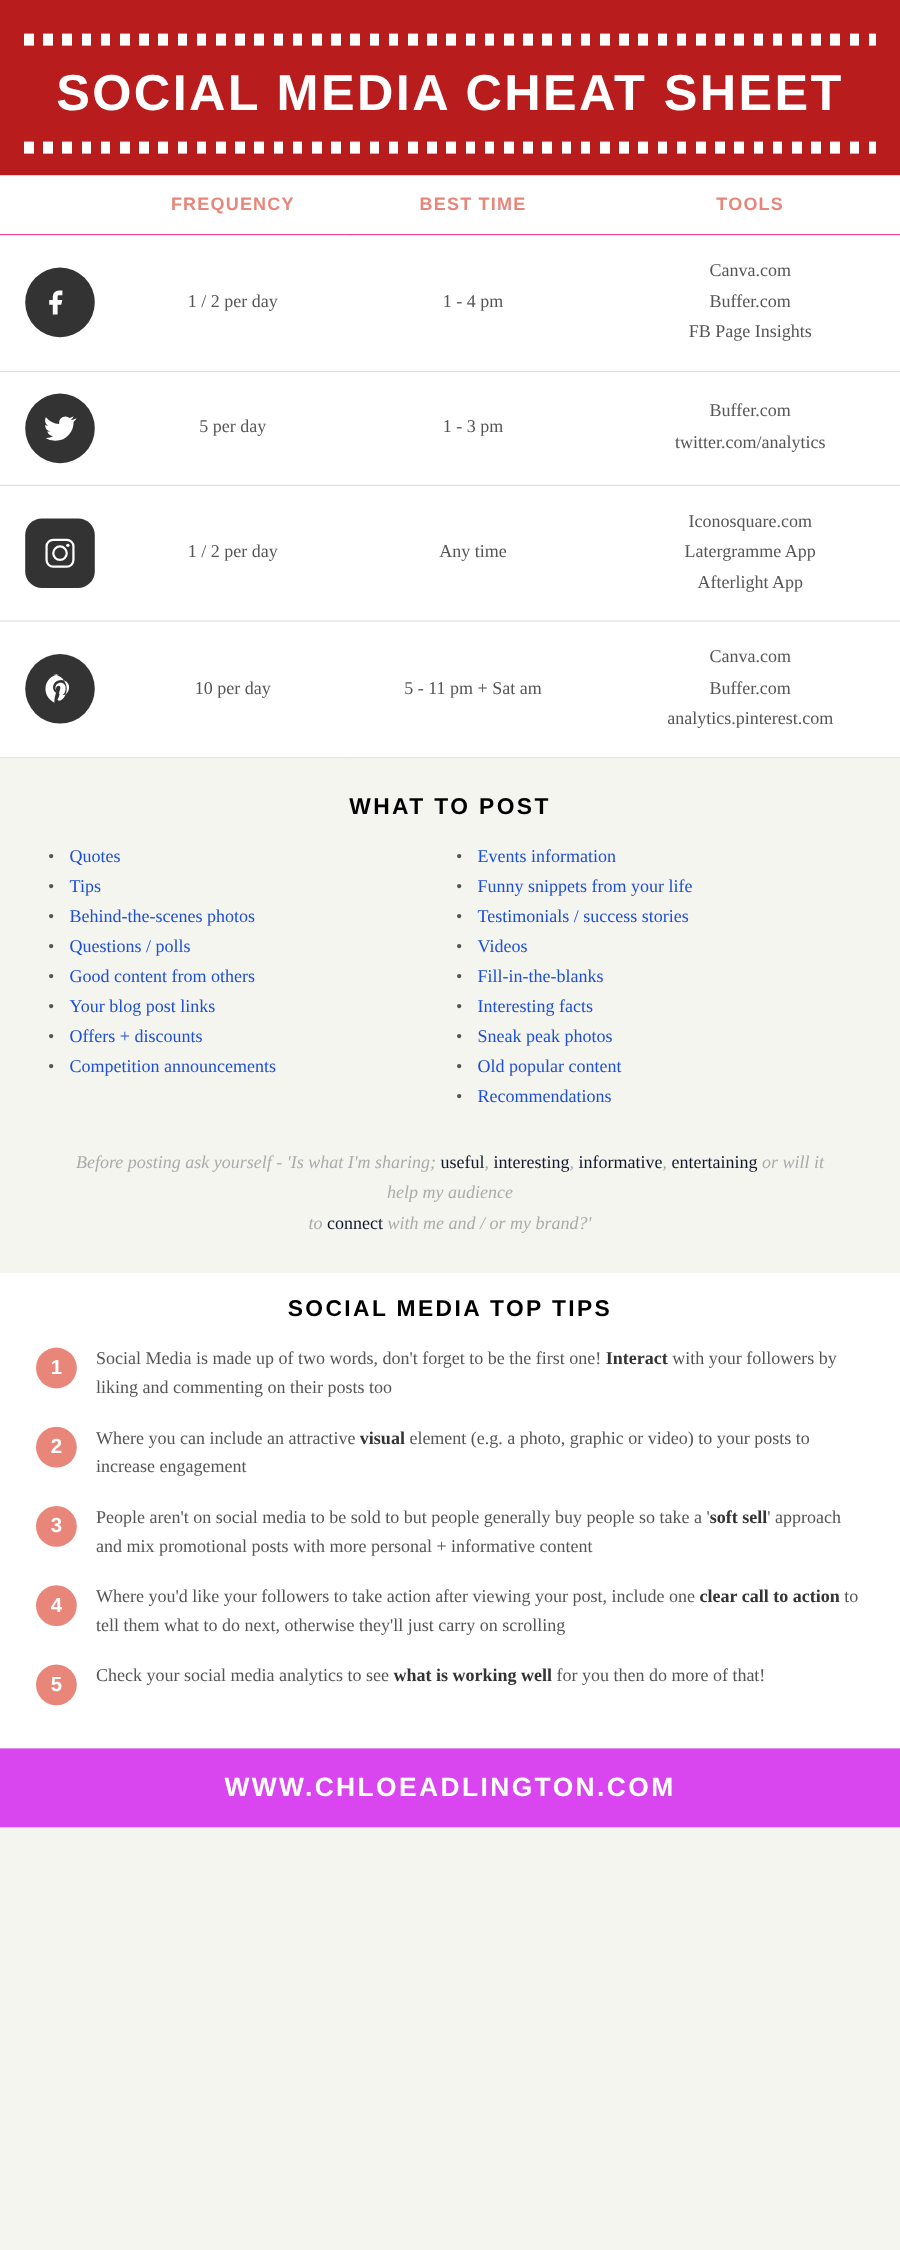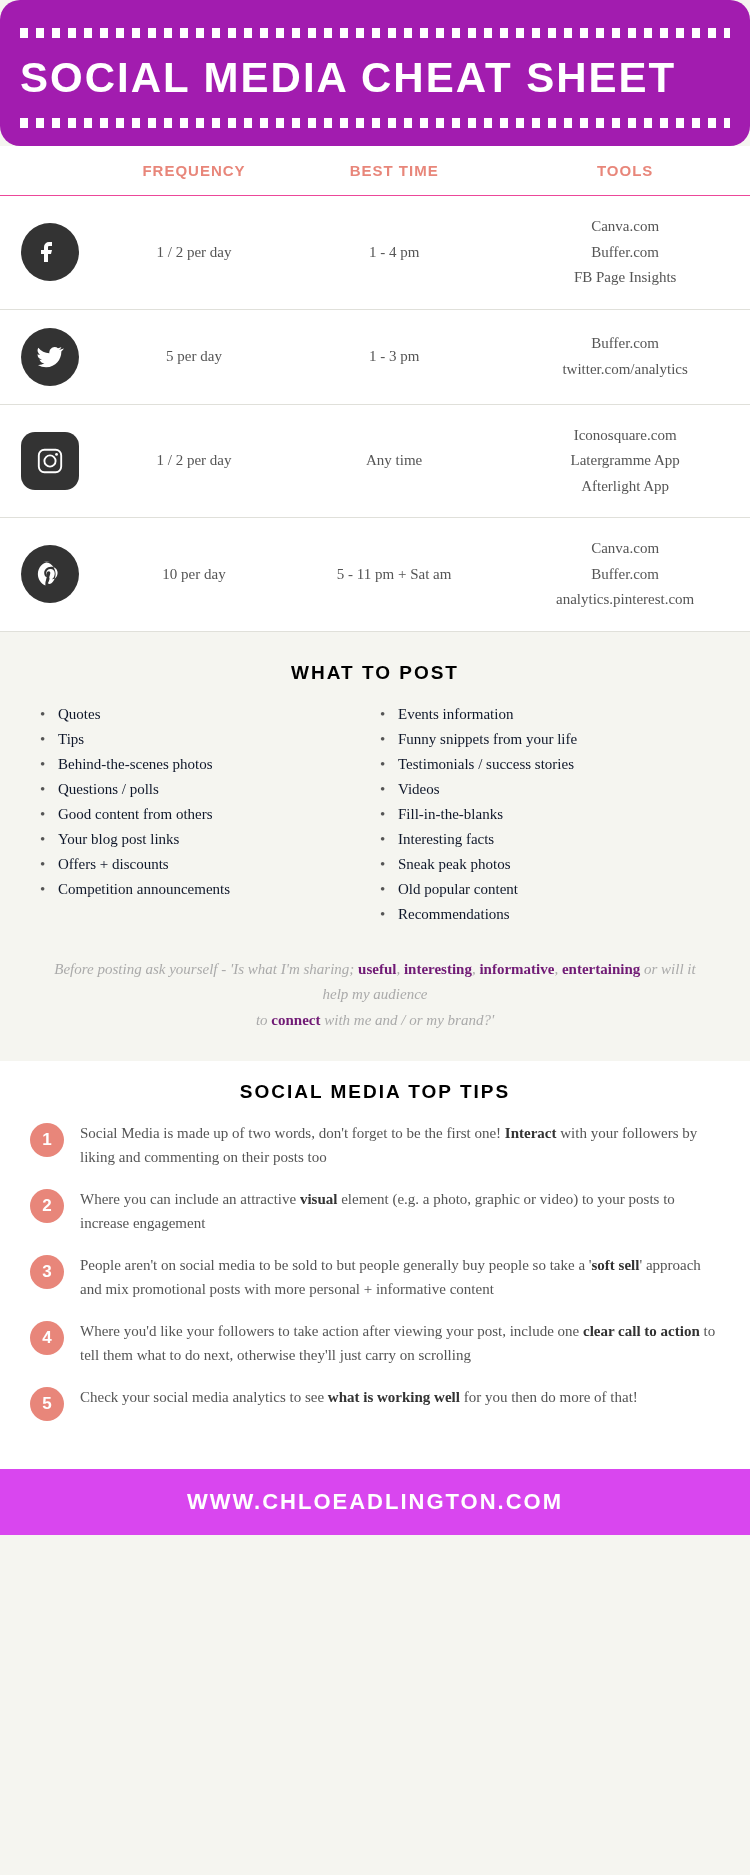--- a/index.html
+++ b/index.html
@@ -4,25 +4,24 @@
   <style>
     * { margin: 0; padding: 0; box-sizing: border-box; }
     body {
       width: 750px;
       font-family: Georgia, 'Times New Roman', serif;
       background: #f5f5f0;
     }
 
     
     .header {
-      background: #a21caf;
-      text-align: left;
+      background: #b91c1c;
+      text-align: center;
       padding: 28px 20px 18px;
       position: relative;
-      border-radius: 20px;
     }
     .header::before {
       content: '';
       display: block;
       height: 10px;
       background: repeating-linear-gradient(to right, #fff 0, #fff 8px, transparent 8px, transparent 16px);
       margin-bottom: 16px;
     }
     .header-title {
       font-family: Arial, Helvetica, sans-serif;
@@ -126,21 +125,21 @@
       gap: 10px;
       padding: 0 10px;
     }
     .list-col {
       flex: 1;
       list-style: none;
       padding: 0;
     }
     .list-col li {
       font-size: 15px;
-      color: #0f172a;
+      color: #1d4ed8;
       padding: 4px 0;
       position: relative;
       padding-left: 18px;
     }
     .list-col li::before {
       content: '•';
       position: absolute;
       left: 0;
       color: #555;
     }
@@ -149,29 +148,29 @@
     .quote-block {
       background: #f5f5f0;
       text-align: center;
       padding: 20px 50px 28px;
       font-size: 15px;
       color: #aaa;
       line-height: 1.7;
       font-style: italic;
     }
     .quote-block .highlight-bold {
-      color: #701a75;
-      font-weight: bold;
+      color: #0f172a;
+      font-weight: normal;
       font-style: normal;
     }
 
     
     .top-tips {
       background: #fff;
-      padding: 20px 30px 30px;
+      padding: 20px 30px 18px;
     }
     .tips-list {
       margin-top: 10px;
     }
     .tip-item {
       display: flex;
       align-items: flex-start;
       gap: 16px;
       margin-bottom: 18px;
     }

